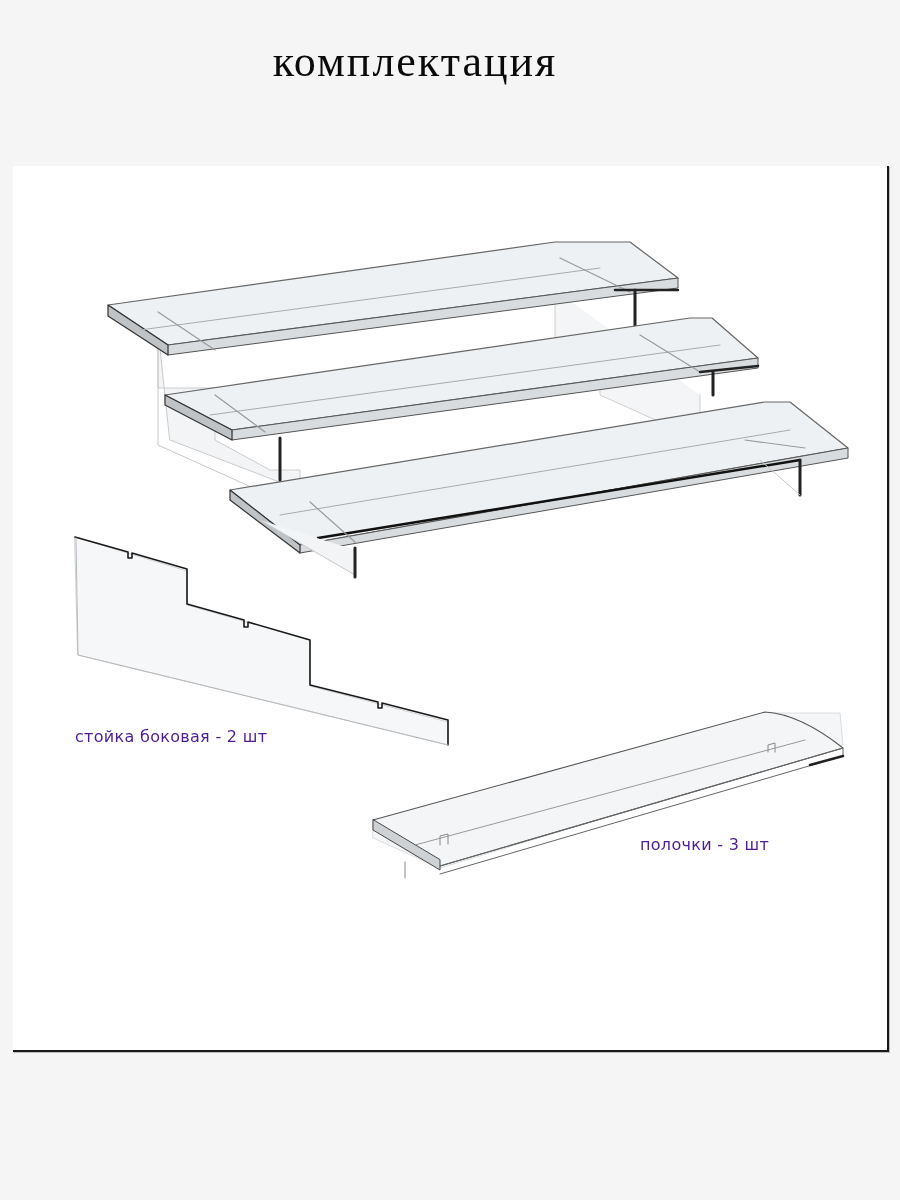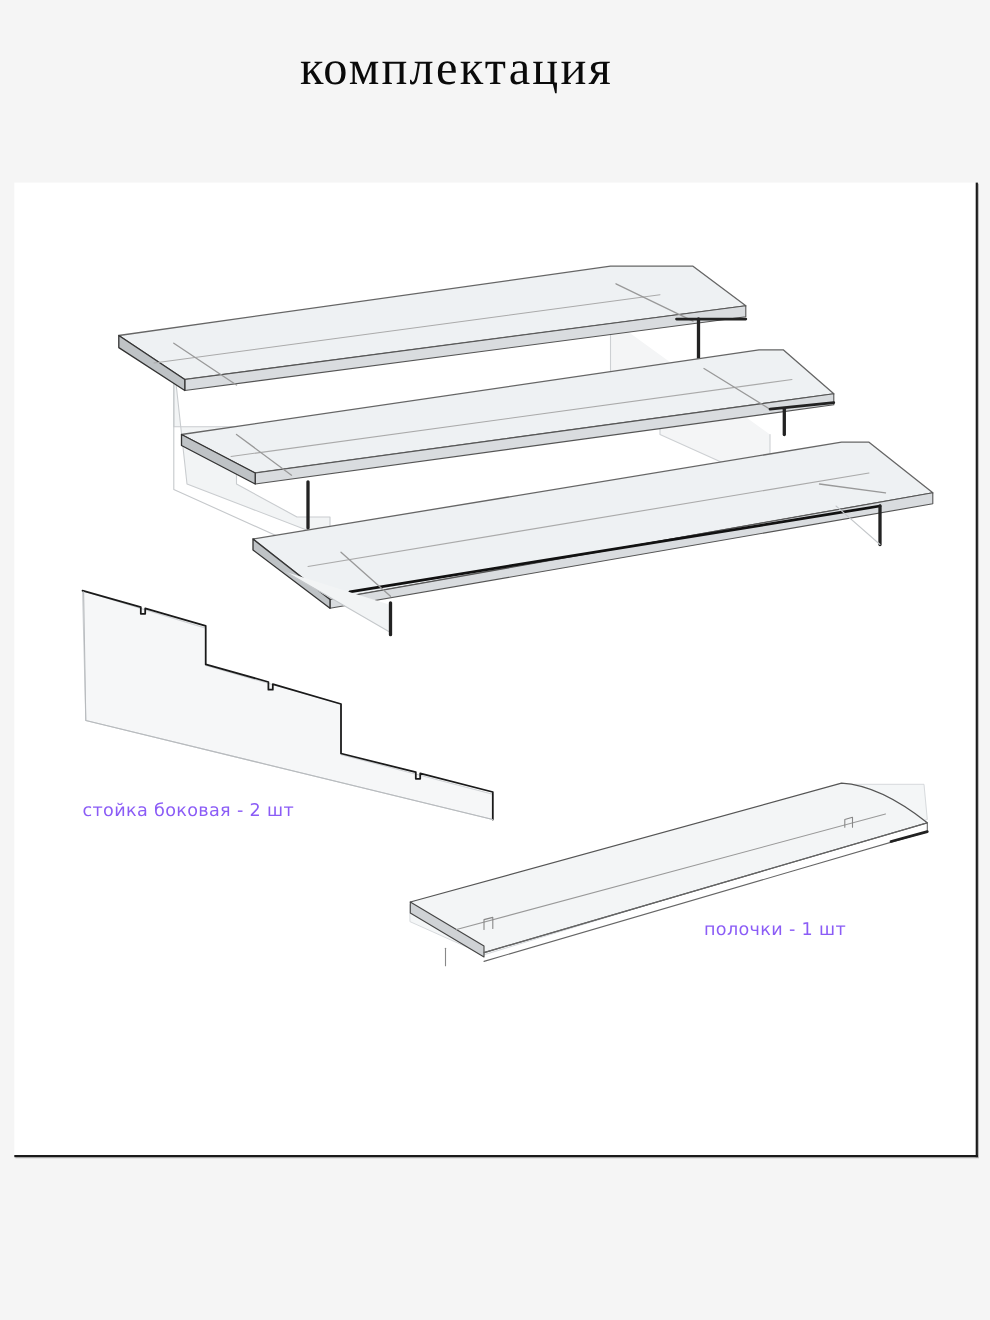--- a/index.html
+++ b/index.html
@@ -14,21 +14,21 @@
     color: #0a0a0a; font-family: Liberation Serif, serif; font-weight: normal;
   }
   .frame {
     position: absolute; left: 13px; top: 166px; width: 874px; height: 884px;
     background: #ffffff;
     border-right: 2px solid #1a1a1a; border-bottom: 2px solid #1a1a1a;
     box-shadow: 1px 1px 0 #bbb;
   }
   .drawing { position: absolute; left: 0; top: 0; }
   .label {
-    position: absolute; font-size: 16px; color: #8b5cf6;
+    position: absolute; font-size: 16px; color: #4c1d95;
     font-family: "DejaVu Sans", sans-serif; letter-spacing: 0.3px;
   }
   .label-stand { left: 62px; top: 561px; }
   .label-shelf { left: 627px; top: 669px; }
 </style>
 </head>
 <body>
 
 <div class="title">комплектация</div>
 
@@ -90,14 +90,14 @@
       <path d="M440 866 L843 748 L843 756 L440 874" stroke="#666" stroke-width="1"></path>
       <path d="M415 845 L805 740" stroke="#999" stroke-width="1"></path>
       <path d="M440 845 L440 836 L448 834 L448 844" stroke="#888" stroke-width="1"></path>
       <path d="M768 752 L768 745 L775 743 L775 752" stroke="#888" stroke-width="1"></path>
       <path d="M810 765 L843 756" stroke="#222" stroke-width="2.5"></path>
       <path d="M405 862 L405 878" stroke="#888" stroke-width="1"></path>
     </g>
   </svg>
 
   <div class="label label-stand">стойка боковая - 2 шт</div>
-  <div class="label label-shelf">полочки - 1 шт</div>
+  <div class="label label-shelf">полочки - 3 шт</div>
 </div>
 
 </body></html>

